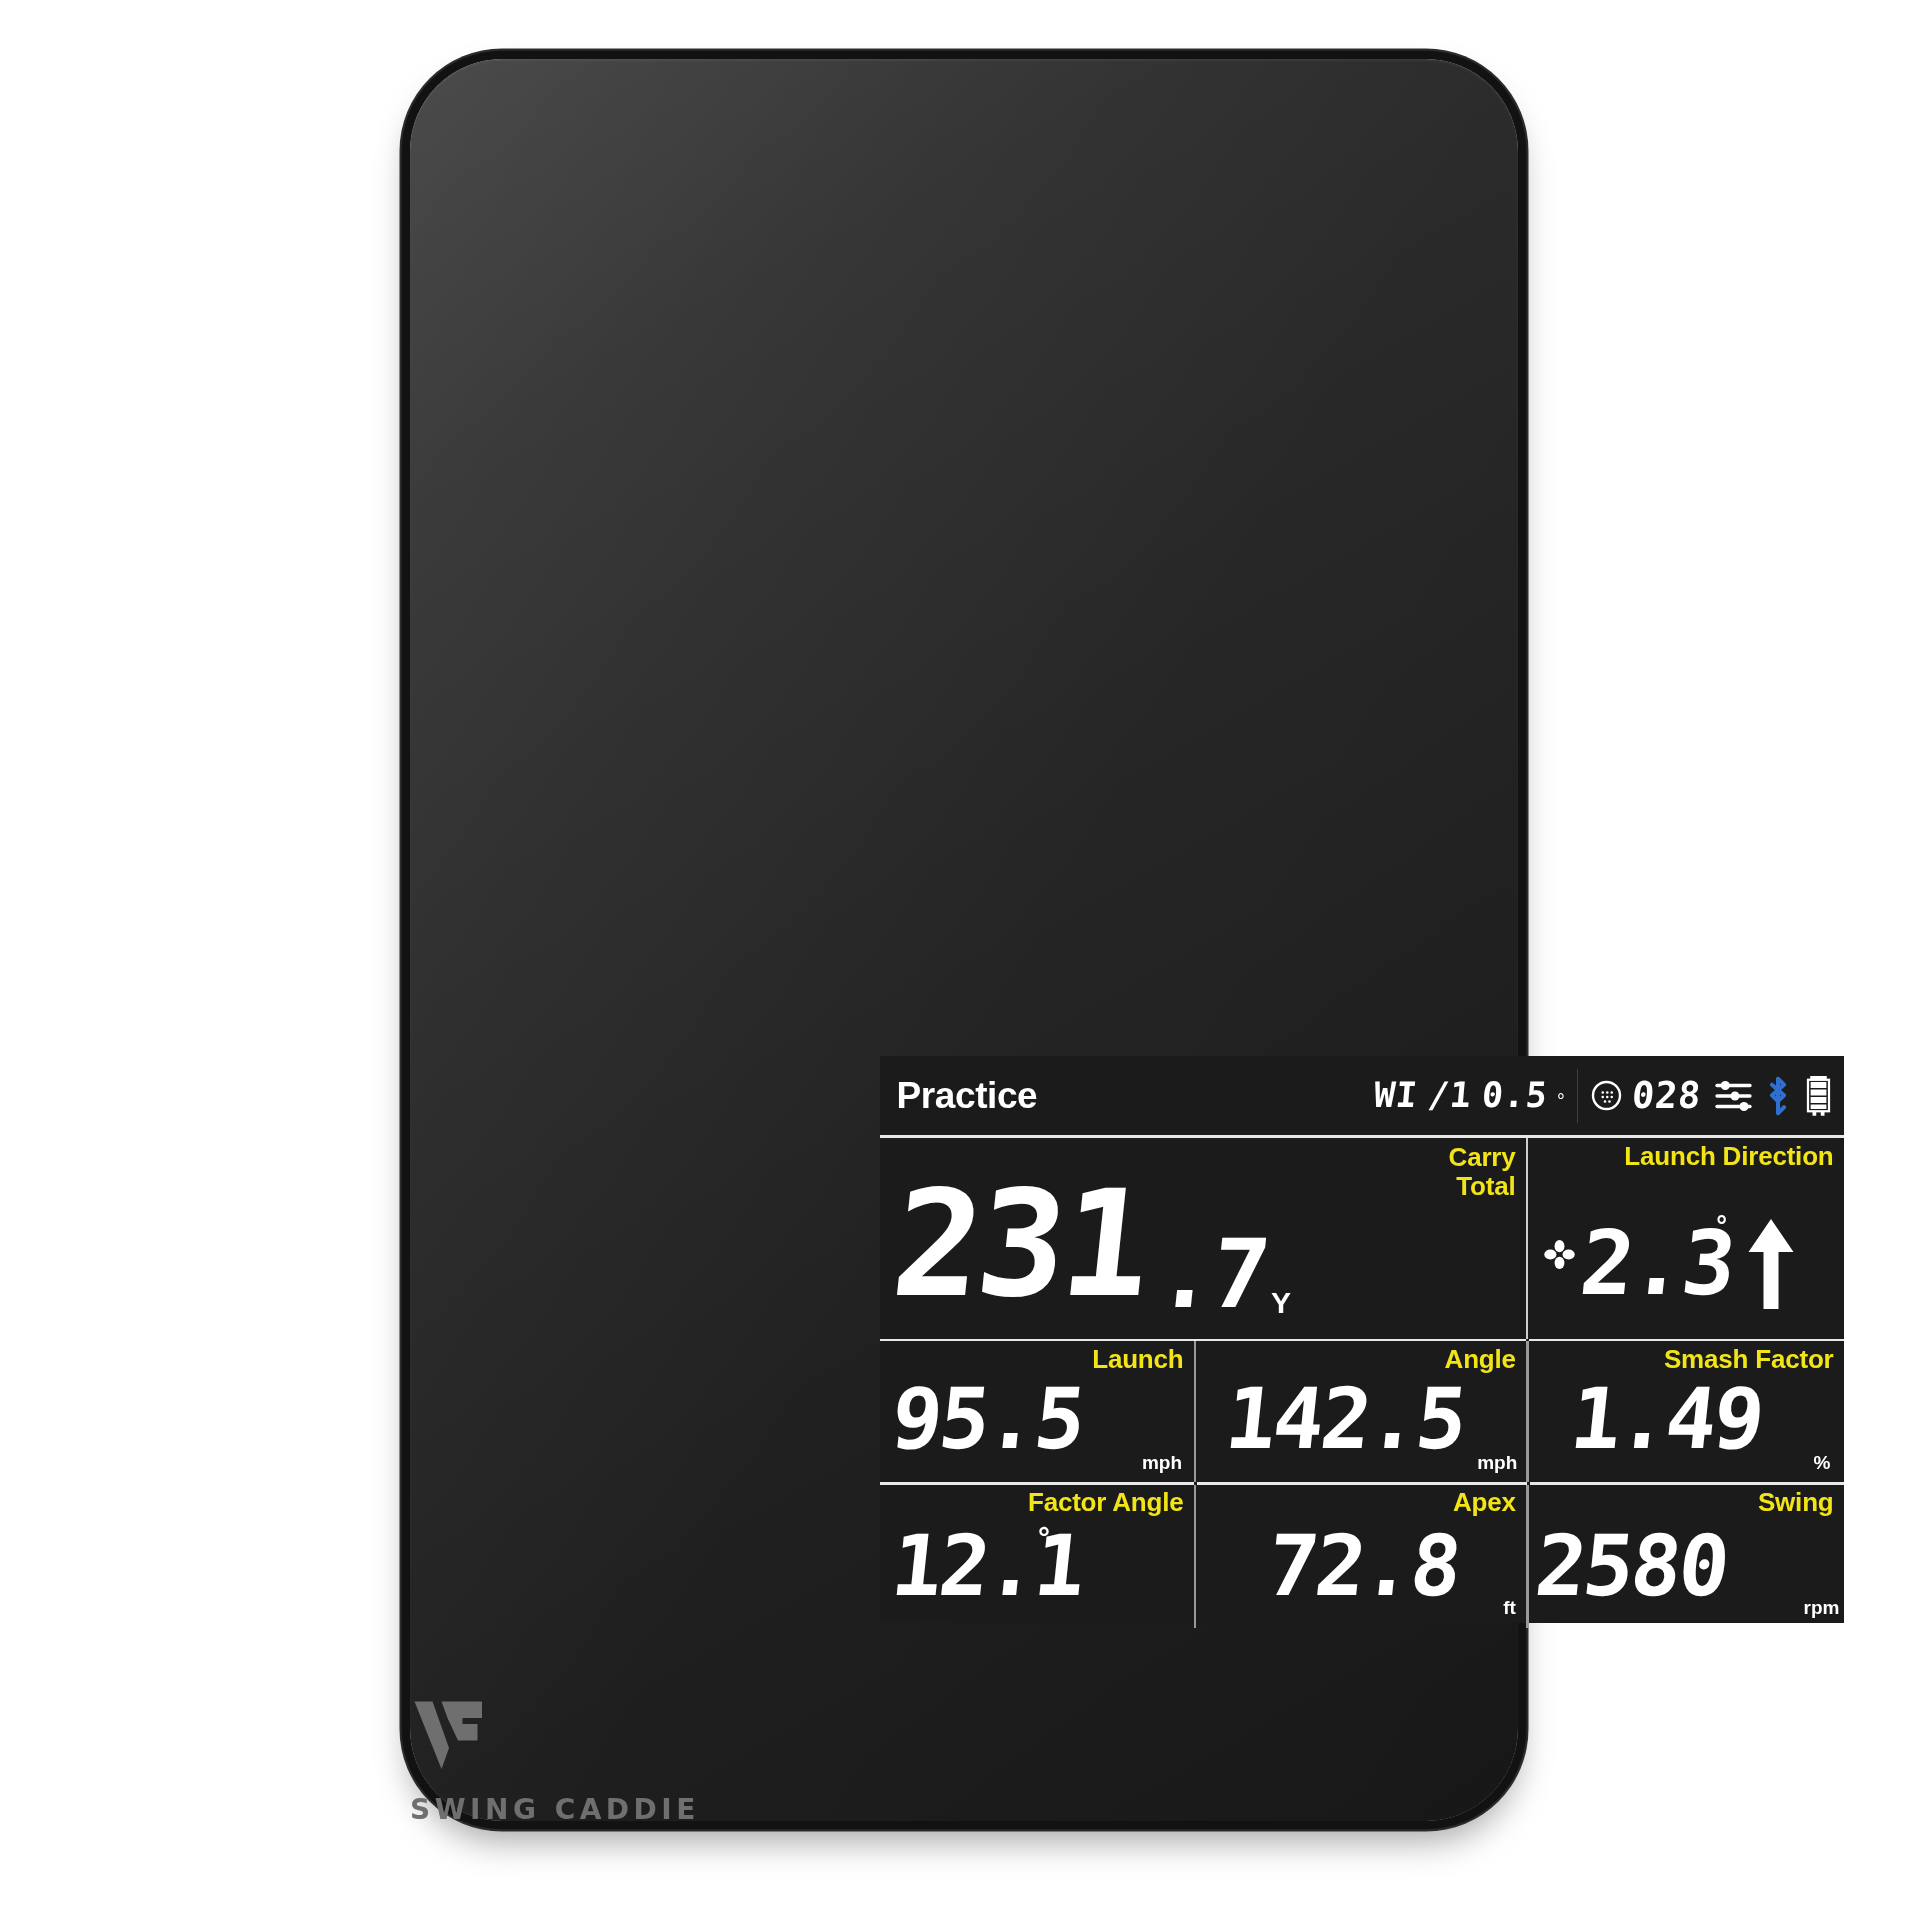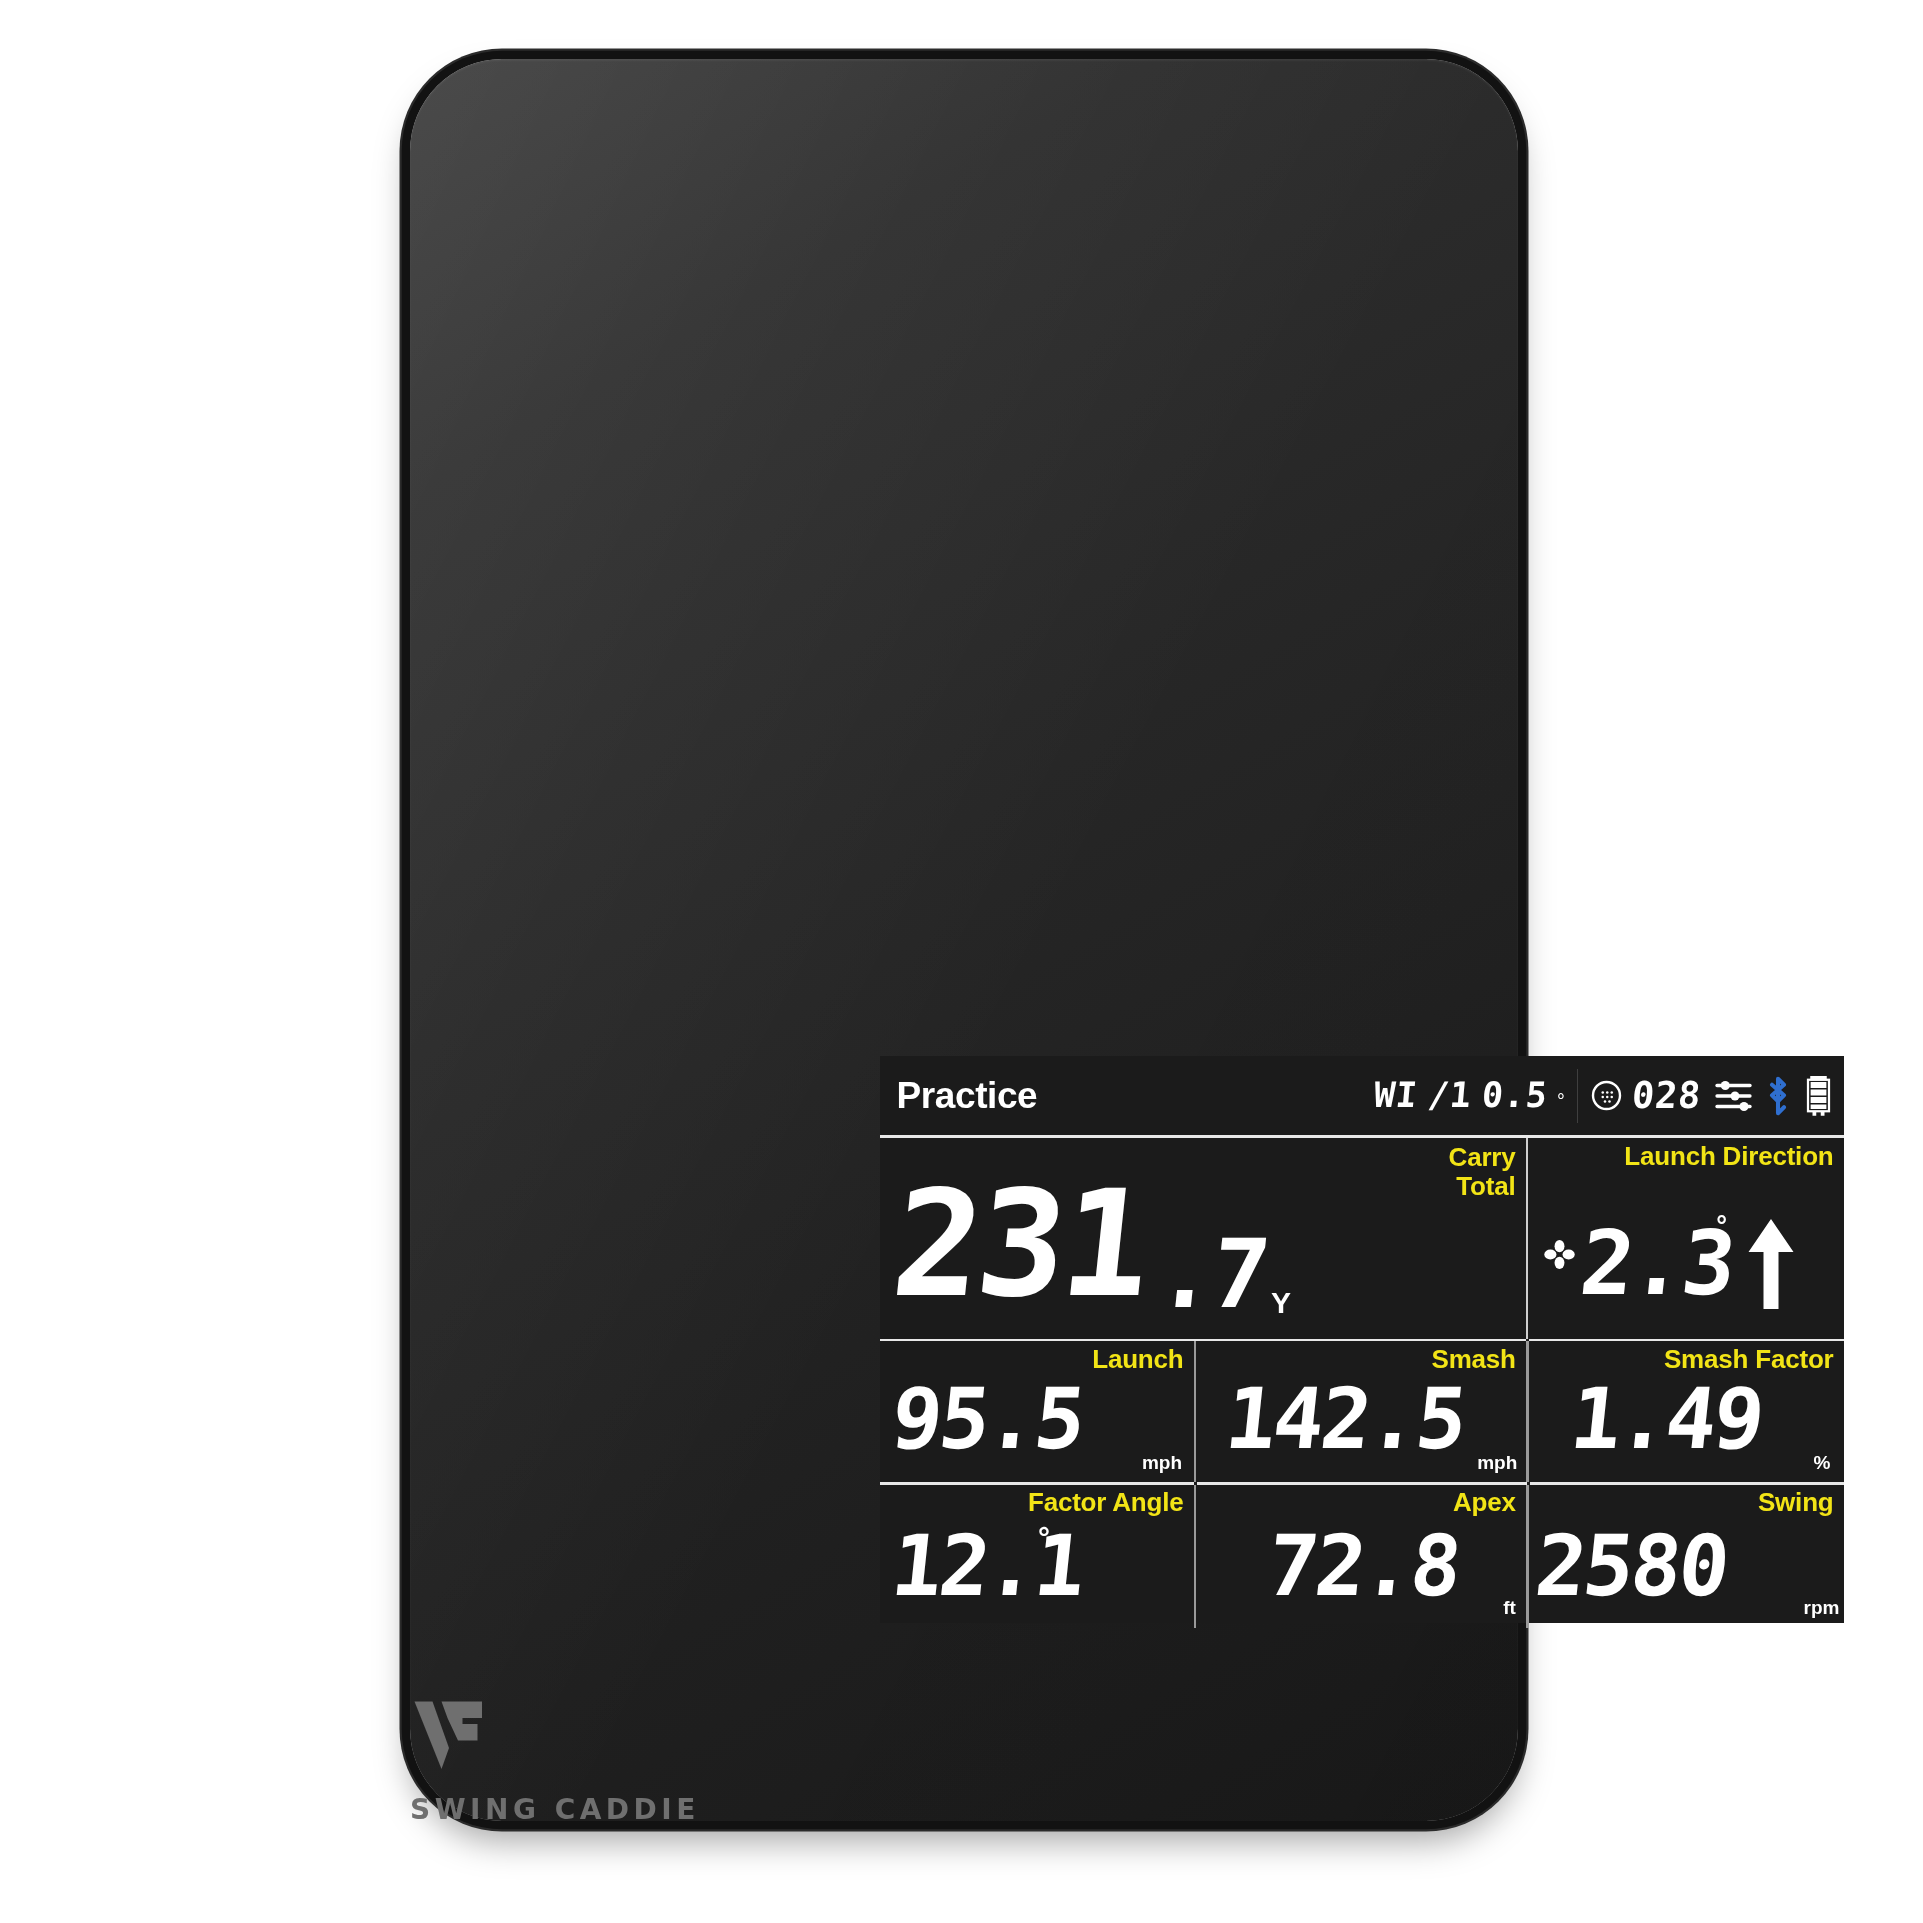--- a/index.html
+++ b/index.html
@@ -286,21 +286,21 @@
 
           <div class="cell" style="flex:0 0 314px;">
             <div class="cell-label">Launch</div>
             <div class="val v-mid">95.5</div>
             <div class="unit u-mid" style="right:12px;">mph</div>
           </div>
 
           <div class="vsep-light"></div>
 
           <div class="cell" style="flex:0 0 330px;">
-            <div class="cell-label">Smash</div>
+            <div class="cell-label">Angle</div>
             <div class="val v-midr">142.5</div>
             <div class="unit u-mid" style="right:9px;">mph</div>
           </div>
 
           <div class="vsep-light"></div>
 
           <div class="cell" style="flex:1;">
             <div class="cell-label">Smash Factor</div>
             <div class="val" style="left:42px; top:36px; font-size:84px; letter-spacing:-3px;">1.49</div>
             <div class="unit u-mid" style="right:13.5px;">%</div>

